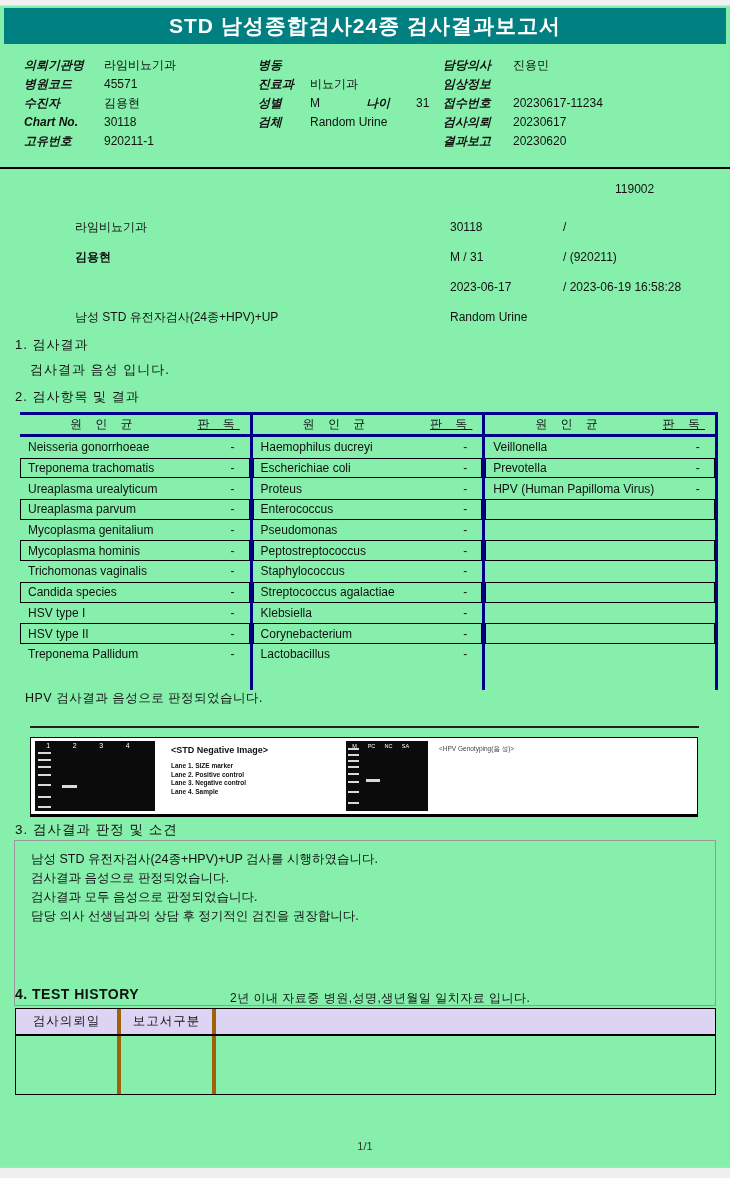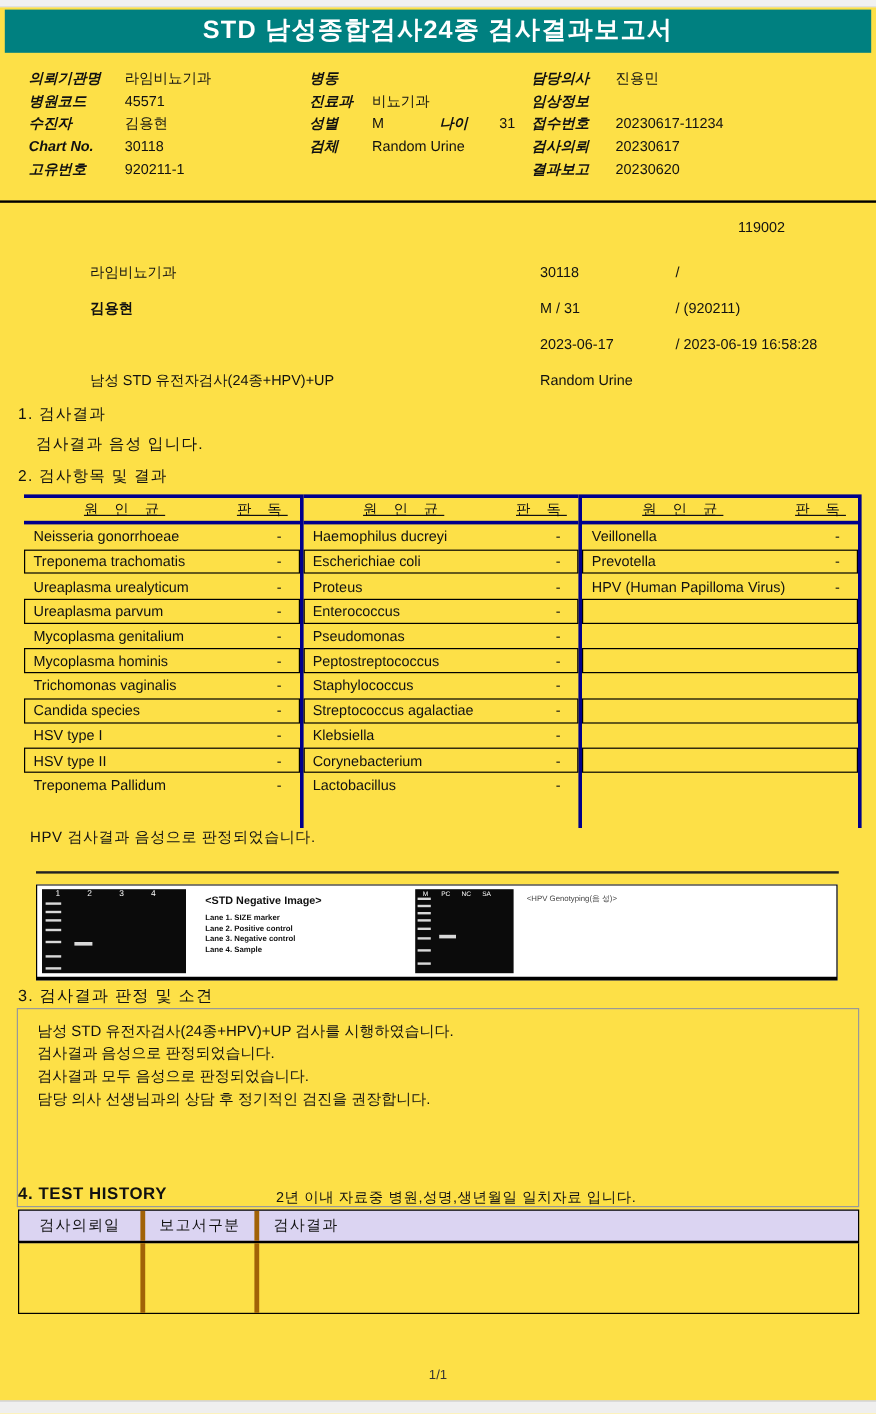--- a/index.html
+++ b/index.html
@@ -1,18 +1,18 @@
 <!DOCTYPE html>
 <html><head>
 <meta charset="utf-8">
 <style>
   * { box-sizing: border-box; margin: 0; padding: 0; }
   html,body { background:#fff; }
   body { font-family: "Liberation Sans", "DejaVu Sans", sans-serif; color:#111; }
-  .page { position:relative; width:730px; height:1178px; background:#fde047; overflow:hidden; }
+  .page { position:relative; width:730px; height:1178px; background:#86efac; overflow:hidden; }
 
   .top-strip { position:absolute; left:0; top:0; width:730px; height:6px; background:#f1f1f1; border-bottom:1px solid #e0e0e0; }
   .title-bar { position:absolute; left:4px; top:8px; width:722px; height:36px; background:#008080; color:#fff;
                font-size:21px; font-weight:bold; text-align:center; line-height:36px; letter-spacing:1px; }
 
   
   .info-col { position:absolute; top:56px; font-size:12px; }
   .info-col.c1 { left:24px;  width:230px; }
   .info-col.c2 { left:258px; width:182px; }
   .info-col.c3 { left:443px; width:280px; }
@@ -38,21 +38,21 @@
   .sec-title { position:absolute; left:15px; font-size:13px; letter-spacing:1px; }
   .sec1-title { top:336px; }
   .sec1-body { position:absolute; left:30px; top:361px; font-size:13px; letter-spacing:1px; }
   .sec2-title { top:388px; }
 
   
   .ptable { position:absolute; left:20px; top:412px; width:698px; display:flex; }
   .pcol { width:232.6px; border-right:3px solid #00008b; padding-bottom:25px; }
   .phead { height:25px; border-top:3px solid #00008b; border-bottom:3px solid #00008b;
            display:flex; align-items:center; font-size:12px; }
-  .phn { flex:1; text-align:center; text-decoration:underline; letter-spacing:5px; }
+  .phn { flex:1; text-align:center; letter-spacing:5px; }
   .phr { width:62px; text-align:center; text-decoration:underline; letter-spacing:5px; }
   .prow { display:flex; align-items:center; height:20.7px; border:1px solid transparent; font-size:12px; }
   .prow.boxed { border-color:#000; }
   .pname { flex:1; padding-left:7px; white-space:nowrap; overflow:hidden; }
   .pres { width:32px; text-align:center; }
 
   .hpv-note { position:absolute; left:25px; top:690px; font-size:12.5px; letter-spacing:0.5px; }
 
   .hr2 { position:absolute; left:30px; top:726px; width:669px; height:2px; background:#222; }
 
@@ -409,21 +409,20 @@
       <div class="sec3-line">담당 의사 선생님과의 상담 후 정기적인 검진을 권장합니다.</div>
     </div>
 
   <div class="sec4-title">4. TEST HISTORY</div>
   <div class="sec4-note">2년 이내 자료중 병원,성명,생년월일 일치자료 입니다.</div>
 
   <div class="history">
     <div class="h-head" id="h-head">
         <div class="h-cell c1">검사의뢰일</div>
         <div class="h-cell c2">보고서구분</div>
-        <div class="h-cell c3">검사결과</div>
       </div>
     <div class="h-body">
       <div class="h-cell c1"></div>
       <div class="h-cell c2"></div>
       <div class="h-cell c3"></div>
     </div>
   </div>
 
   <div class="footer">1/1</div>
   <div class="bottom-strip"></div>

